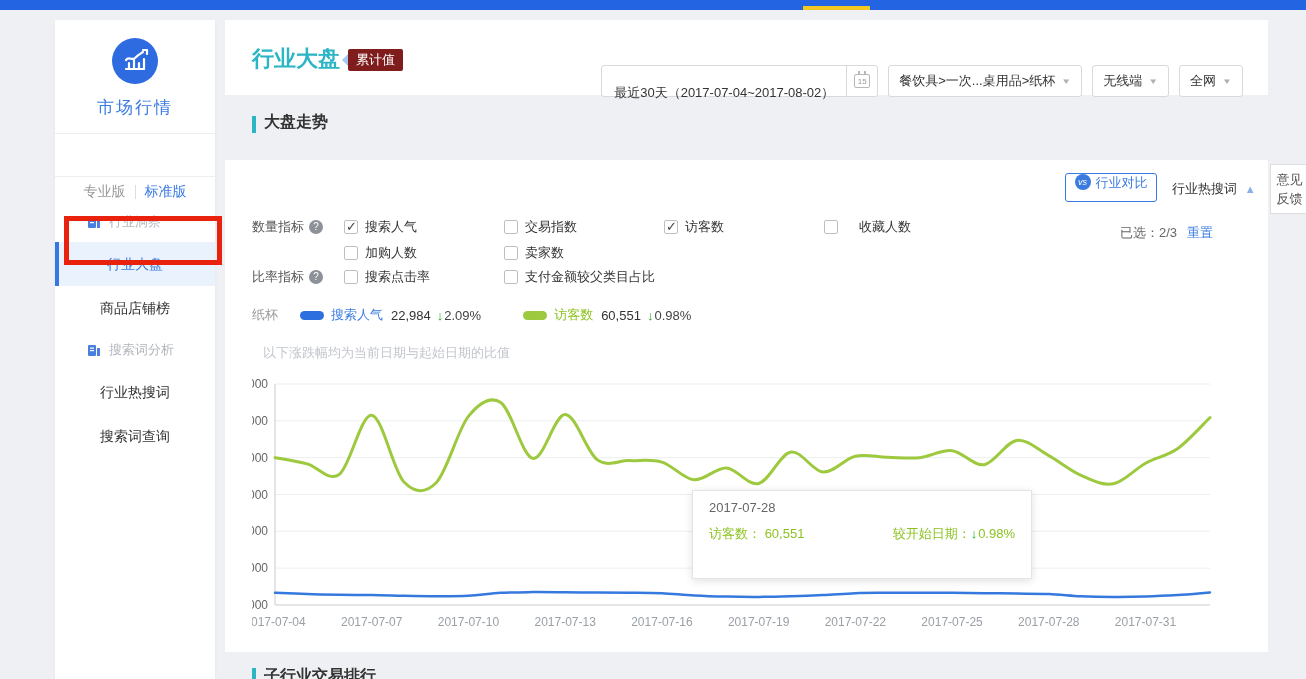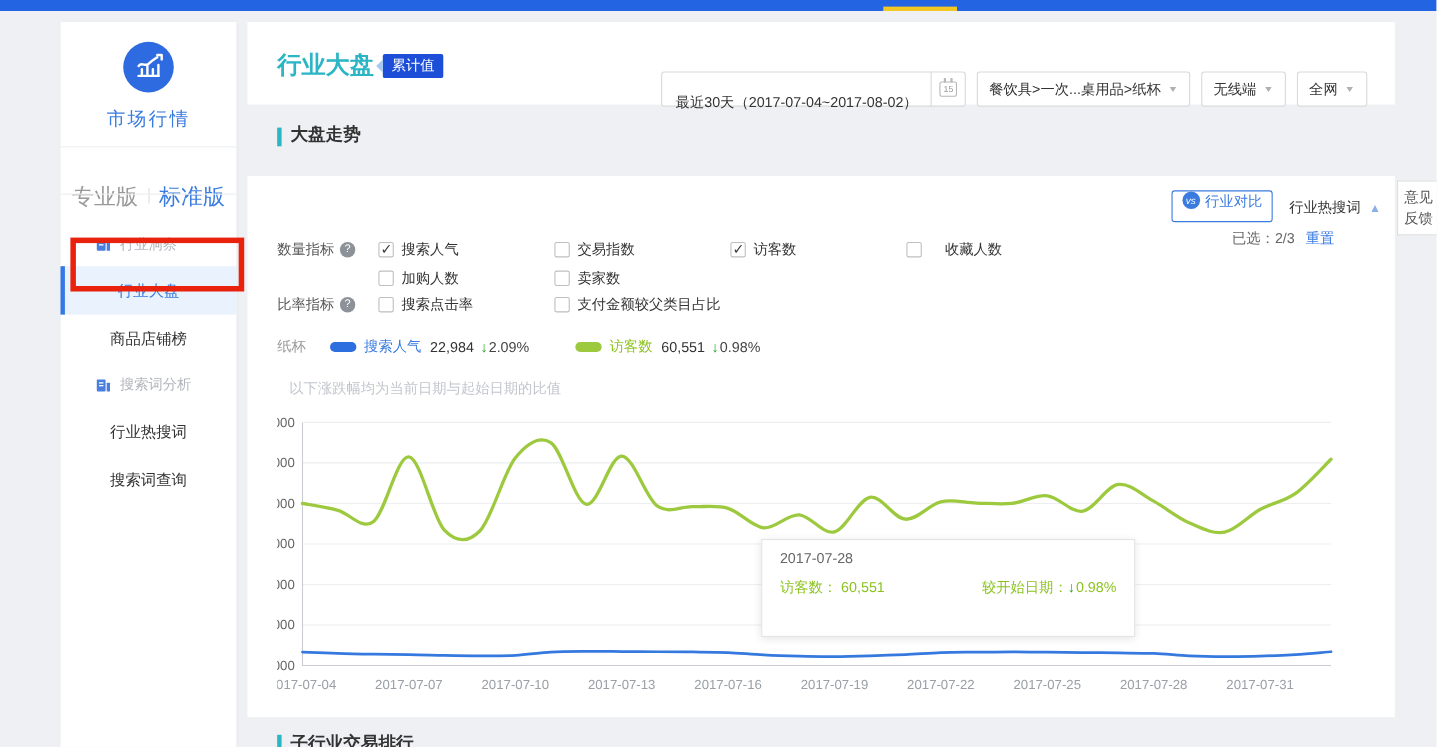--- a/index.html
+++ b/index.html
@@ -10,36 +10,36 @@
   
   .topbar { position:absolute; left:0; top:0; width:1306px; height:10px; background:#2364e3; }
   .topbar-indicator { position:absolute; left:803px; top:6px; width:67px; height:4px; background:#f3c822; }
 
   
   .sidebar { position:absolute; left:55px; top:20px; width:160px; height:659px; background:#fff; box-shadow:0 1px 3px rgba(0,0,0,.05); }
   .logo-wrap { position:absolute; left:0; top:18px; width:160px; text-align:center; }
   .logo-circle { display:inline-block; width:46px; height:46px; border-radius:50%; background:#2e6ae0; line-height:46px; }
   .app-title { margin-top:8px; font-size:17px; color:#3a7be0; letter-spacing:2px; }
   .sb-divider { position:absolute; left:0; width:160px; height:0; border-top:1px solid #eceef1; }
-  .sb-tabs { position:absolute; left:0; top:145px; width:160px; height:26px; display:flex; justify-content:center; align-items:center; font-size:20px; }
+  .sb-tabs { position:absolute; left:0; top:159px; width:160px; height:26px; display:flex; justify-content:center; align-items:center; font-size:14px; }
   .sb-tab { padding:0 9px; color:#999; cursor:pointer; }
   .sb-tab.active { color:#3a7be0; }
   .sb-tab-sep { width:1px; height:14px; background:#ddd; }
   .menu { position:absolute; left:0; top:182px; width:160px; }
   .menu-group { height:40px; display:flex; align-items:center; padding-left:32px; color:#b1b5bb; font-size:13px; }
   .menu-group svg { margin-right:8px; }
   .menu-item { height:44px; line-height:44px; text-align:center; font-size:14px; color:#333; cursor:pointer; position:relative; }
   .menu-item.active { background:#e9f2fd; color:#3a7be0; }
   .menu-item.active::before { content:""; position:absolute; left:0; top:0; width:4px; height:44px; background:#3577e3; }
   .annotation-box { position:absolute; left:64px; top:216px; width:158px; height:49px; border:5px solid #e8220c; z-index:30; pointer-events:none; }
 
   
   .main-header { position:absolute; left:225px; top:20px; width:1043px; height:75px; background:#fff; }
   .page-title { position:absolute; left:27px; top:24px; font-size:22px; font-weight:bold; color:#2bb5c5; }
-  .title-badge { position:absolute; left:123px; top:29px; height:22px; line-height:22px; background:#1d4ed8; color:#fff; font-size:13px; padding:0 8px; border-radius:2px; }
+  .title-badge { position:absolute; left:123px; top:29px; height:22px; line-height:22px; background:#7f1d1d; color:#fff; font-size:13px; padding:0 8px; border-radius:2px; }
   .title-badge::before { content:""; position:absolute; left:-10px; top:5px; border:6px solid transparent; border-right-color:#a6c9f3; border-left-width:4px; }
   .hdr-controls { position:absolute; right:25px; top:45px; height:32px; display:flex; gap:10px; }
   .ctrl-box { height:32px; border:1px solid #d9d9d9; border-radius:3px; background:#fff; display:flex; align-items:center; font-size:13px; color:#333; cursor:pointer; }
   .date-text { padding:12px 12px; border-right:1px solid #d9d9d9; height:32px; line-height:32px; }
   .date-cal { width:30px; display:flex; justify-content:center; align-items:center; height:32px; }
   .cal-icon { position:relative; width:16px; height:14px; border:1.5px solid #b7b7b7; border-radius:2px; font-size:8px; color:#9a9a9a; text-align:center; line-height:13px; }
   .cal-icon::before, .cal-icon::after { content:""; position:absolute; top:-4px; width:2px; height:4px; background:#b7b7b7; }
   .cal-icon::before { left:3px; } .cal-icon::after { right:3px; }
   .sel-box { padding:0 10px; gap:6px; }
   .chev { color:#b0b0b0; font-size:10px; transform:scaleY(.8); }
@@ -57,21 +57,21 @@
   .indicator-toggle { position:absolute; left:947px; top:20px; font-size:13px; color:#333; cursor:pointer; }
   .indicator-toggle .chev { color:#8ab0e8; margin-left:4px; font-size:11px; }
 
   .ind-label { position:absolute; left:27px; font-size:13px; color:#555; display:flex; align-items:center; gap:5px; }
   .q-icon { width:14px; height:14px; border-radius:50%; background:#8d9299; color:#fff; font-size:10px; text-align:center; line-height:14px; display:inline-block; }
   .cb-option { position:absolute; display:flex; align-items:center; gap:7px; font-size:13px; color:#333; cursor:pointer; }
   .cb-box { width:14px; height:14px; border:1px solid #bfbfbf; border-radius:2px; background:#fff; position:relative; }
   .cb-option.checked .cb-box::after { content:"\2713"; position:absolute; left:1px; top:-2px; font-size:13px; font-weight:bold; color:#3c4043; }
   .r1 { top:58px; } .r2 { top:84px; } .r3 { top:108px; }
   .c1 { left:119px; } .c2 { left:279px; } .c3 { left:439px; } .c4 { left:599px;gap:21px; }
-  .sel-count { position:absolute; left:895px; top:48px; font-size:13px; color:#666; }
+  .sel-count { position:absolute; left:895px; top:64px; font-size:13px; color:#666; }
   .reset-link { color:#3a7be0; margin-left:10px; cursor:pointer; }
 
   .legend { position:absolute; left:27px; top:146px; display:flex; align-items:center; font-size:13px; }
   .legend .cat { color:#999; margin-right:22px; }
   .pill { width:24px; height:9px; border-radius:5px; margin-right:7px; }
   .legend .sname { margin-right:8px; }
   .legend .sval { color:#333; margin-right:6px; }
   .down-arrow { color:#21a821; font-weight:bold; margin-right:1px; }
   .legend .schg { color:#444; margin-right:42px; }
   .chart-note { position:absolute; left:38px; top:184px; font-size:13px; color:#c2c6cc; }

